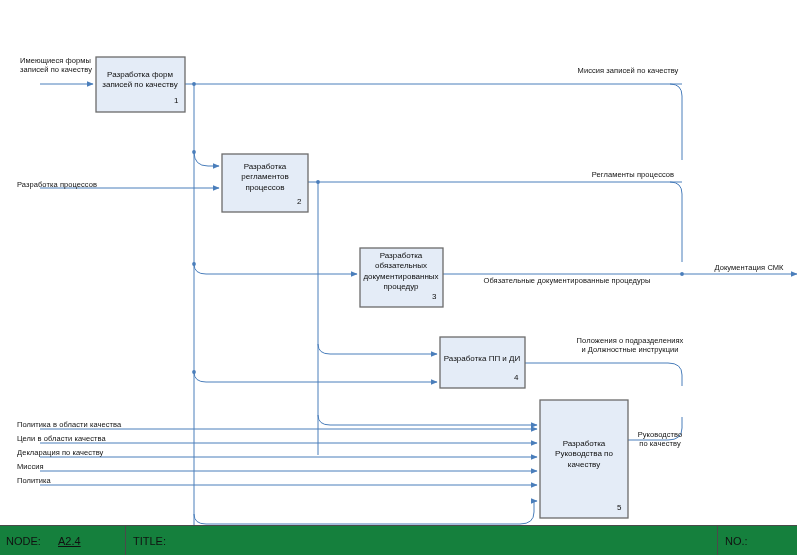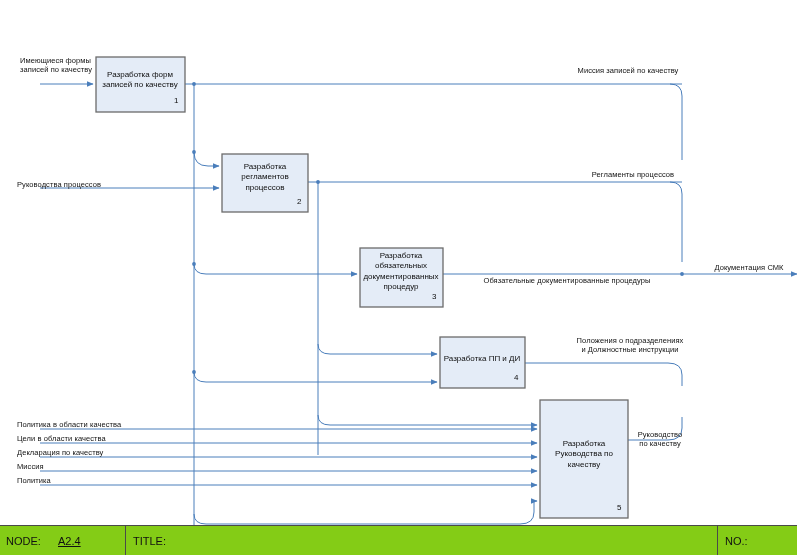--- a/index.html
+++ b/index.html
@@ -34,21 +34,21 @@
   }
   .boxnum{
     position:absolute;
     font-size:8px;
     color:#0d0d0d;
   }
   
   #footer{
     position:absolute;left:0;bottom:0;width:797px;height:30px;
     border-top:1.2px solid #4a4a4a;
-    background:#84cc16;
+    background:#15803d;
     box-sizing:border-box;
   }
   #footer .cell{
     position:absolute;top:0;bottom:0;
     display:flex;align-items:center;
     font-size:11px;color:#111;
     box-sizing:border-box;
   }
   #footer .divider{
     position:absolute;top:0;bottom:0;width:1.2px;background:#4a4a4a;
@@ -145,21 +145,21 @@
   <div class="boxlabel" style="left:482px;top:359px;">Разработка ПП и ДИ</div>
   <div class="boxnum" style="left:514px;top:373px;">4</div>
 
   <div class="boxlabel" style="left:584px;top:455px;">Разработка
 Руководства по
 качеству</div>
   <div class="boxnum" style="left:617px;top:503px;">5</div>
 
   <div class="lbl" style="left:20px;top:56px;text-align:left;white-space:pre-line;">Имеющиеся формы
 записей по качеству</div>
-  <div class="lbl" style="left:17px;top:180px;">Руководства процессов</div>
+  <div class="lbl" style="left:17px;top:180px;">Разработка процессов</div>
   <div class="lbl" style="left:17px;top:420px;">Политика в области качества</div>
   <div class="lbl" style="left:17px;top:434px;">Цели в области качества</div>
   <div class="lbl" style="left:17px;top:448px;">Декларация по качеству</div>
   <div class="lbl" style="left:17px;top:462px;">Миссия</div>
   <div class="lbl" style="left:17px;top:476px;">Политика</div>
 
   <div class="lbl ctr" style="left:628px;top:66px;">Миссия записей по качеству</div>
   <div class="lbl ctr" style="left:633px;top:170px;">Регламенты процессов</div>
   <div class="lbl ctr" style="left:567px;top:276px;">Обязательные документированные процедуры</div>
   <div class="lbl ctr" style="left:630px;top:336px;white-space:pre-line;">Положения о подразделениях

